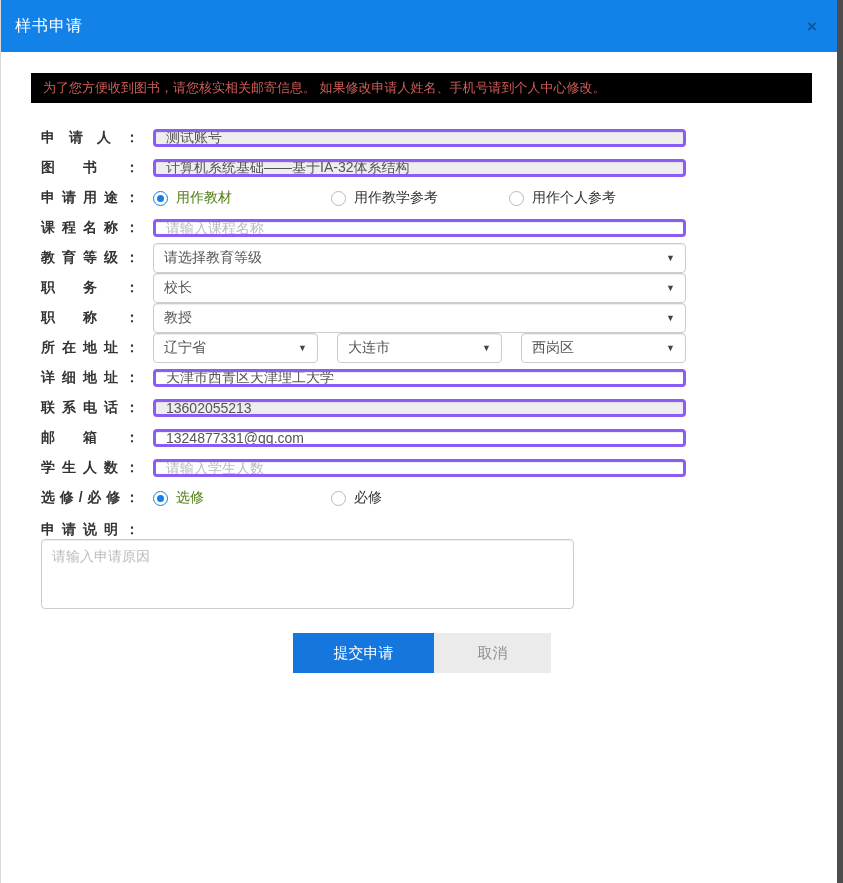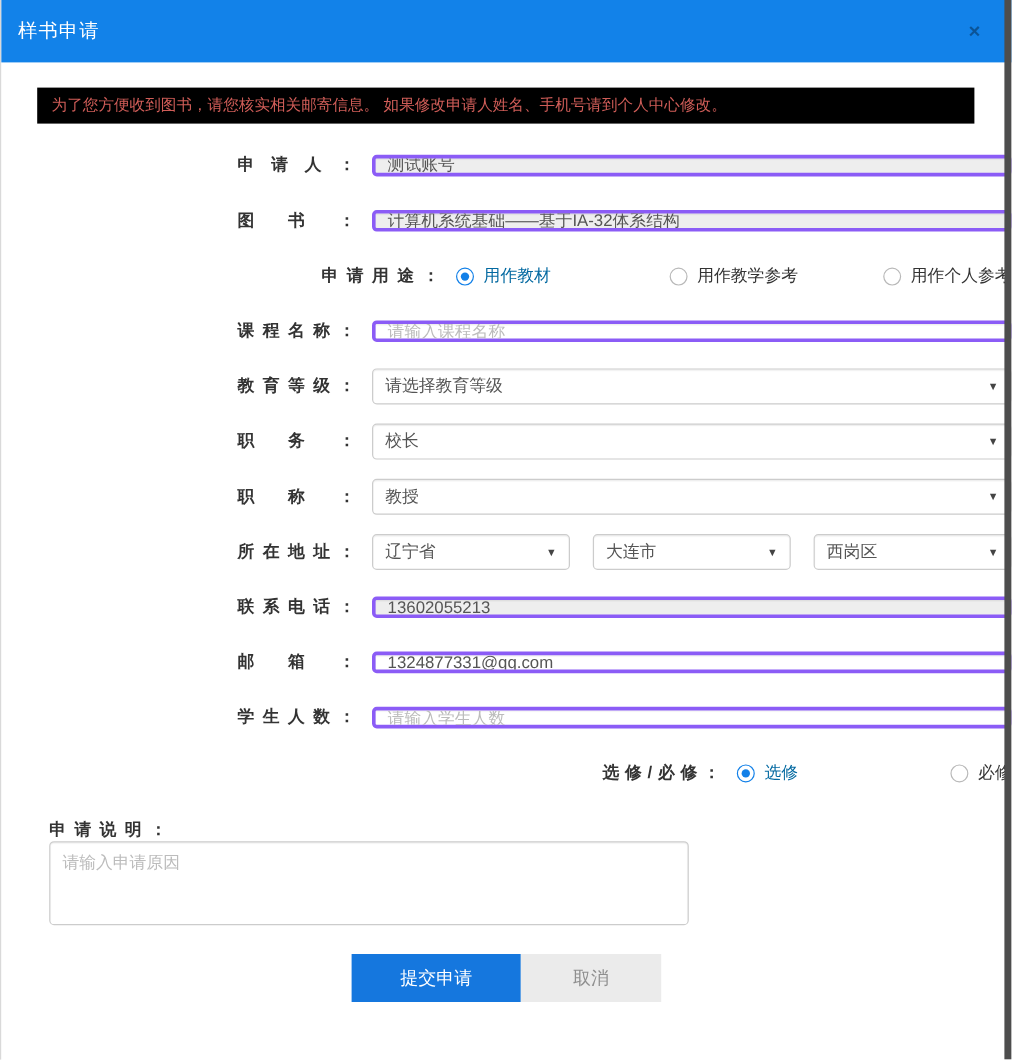--- a/index.html
+++ b/index.html
@@ -18,21 +18,21 @@
   .modal-title { color:#ffffff; font-size:16px; font-weight:normal; letter-spacing:1px; }
   .modal-close { color:rgba(0,0,0,0.35); font-size:17px; font-weight:bold; cursor:pointer; line-height:1; margin-right:8px; }
 
   .notice {
     margin:21px 31px 0 30px; background:#000000; color:#d05d58;
     font-size:13px; height:30px; line-height:30px; padding-left:12px;
     white-space:nowrap; overflow:hidden;
   }
 
   .form { padding:20px 0 0 40px; }
-  .row { display:flex; align-items:center; margin-bottom:16px; height:30px;justify-content:flex-end; }
+  .row { display:flex; align-items:center; height:30px; }
   .row.row-top { align-items:flex-start; height:auto;flex-direction:column; }
   .lab {
     width:98px; min-width:98px; margin-right:14px;
     font-size:14px; font-weight:bold; color:#333;
     text-align:justify; text-align-last:justify;
   }
   .row-top .lab { padding-top:8px; }
 
   .inp {
     width:533px; height:18px; box-sizing:border-box;
@@ -68,21 +68,21 @@
     width:15px; height:15px; min-width:15px; border-radius:50%;
     border:1px solid #b9b9b9; background:#fff; margin-right:8px;
     position:relative; box-sizing:border-box;
   }
   .rtxt { font-size:14px; color:#333; }
   .radio-item.on .rb { border-color:#1280e8; }
   .radio-item.on .rb::after {
     content:""; position:absolute; left:3px; top:3px; width:7px; height:7px;
     border-radius:50%; background:#1280e8;
   }
-  .radio-item.on .rtxt { color:#0369a1; }
+  .radio-item.on .rtxt { color:#4d7c0f; }
 
   .btns { display:flex; justify-content:center; margin-top:24px; }
   .btn { height:40px; border:none; font-size:15px; cursor:pointer; font-family:inherit; }
   .btn-submit { width:141px; background:#1577de; color:#fff; }
   .btn-cancel { width:117px; background:#ebebeb; color:#8f8f8f; }
 </style>
 </head>
 <body>
 
 <div class="edge-strip"></div>
@@ -164,20 +164,24 @@
       <div class="sel small">
         <span>大连市</span>
         <span class="arrow">▼</span>
       </div>
       <div class="sel small">
         <span>西岗区</span>
         <span class="arrow">▼</span>
       </div>
     </div>
 
+    <div class="row">
+      <span class="lab">详细地址：</span>
+      <input class="inp" value="天津市西青区天津理工大学" style="">
+    </div>
 
     <div class="row">
       <span class="lab">联系电话：</span>
       <input class="inp" disabled="" value="13602055213" style="">
     </div>
 
     <div class="row">
       <span class="lab">邮箱：</span>
       <input class="inp" value="1324877331@qq.com" style="">
     </div>

